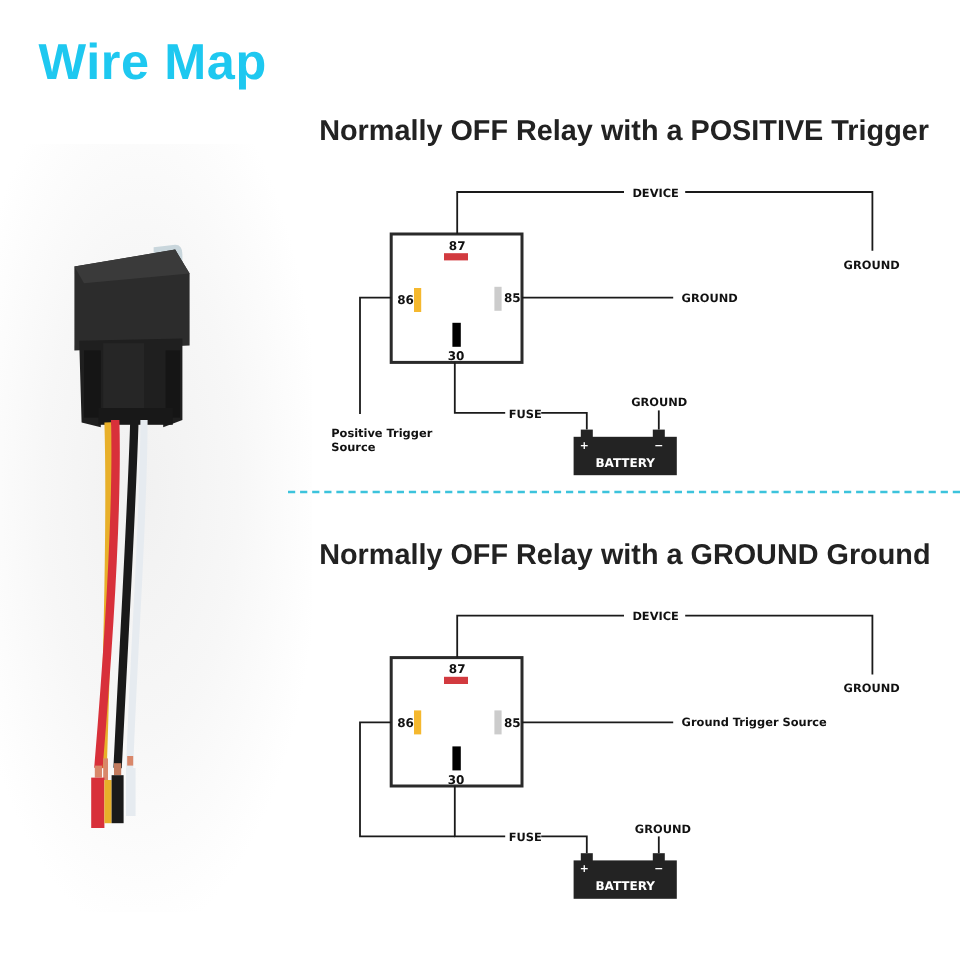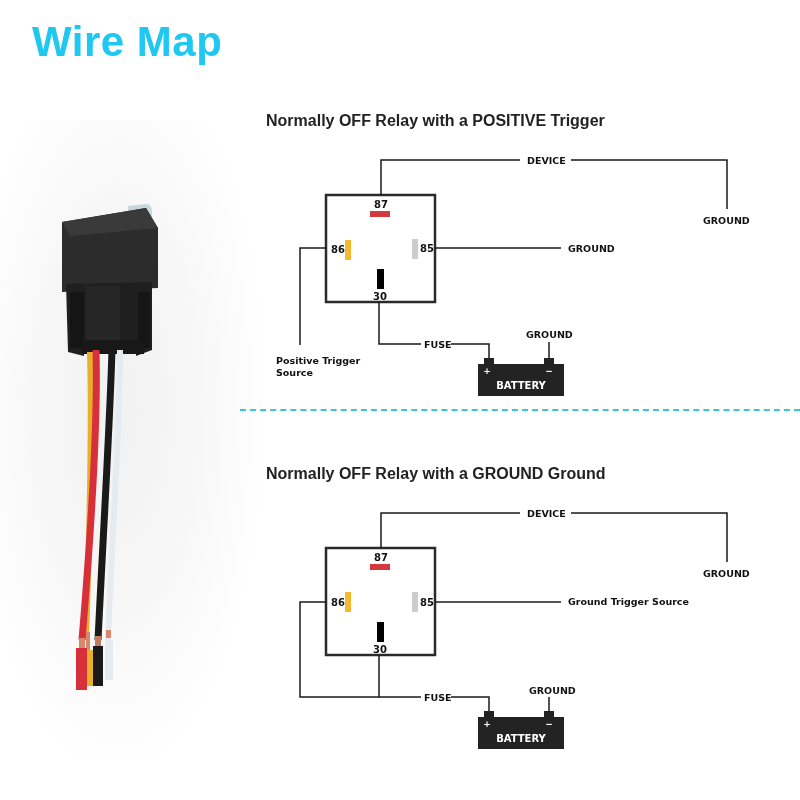--- a/index.html
+++ b/index.html
@@ -6,26 +6,26 @@
   body {
     width: 800px; height: 800px; position: relative; overflow: hidden;
     background: #ffffff;
     font-family: "Liberation Sans", "DejaVu Sans", sans-serif;
   }
   .bg-glow {
     position: absolute; left: 0; top: 120px; width: 260px; height: 640px;
     background: radial-gradient(ellipse at 45% 45%, #f1f1f1 0%, #f7f7f7 40%, #ffffff 75%);
   }
   .main-title {
-    position: absolute; left: 32px; top: 18px;
+    position: absolute; left: 32px; top: 28px;
     font-size: 42px; font-weight: bold; color: #1ec8f0; letter-spacing: 0.5px;
   }
   .section-title {
     position: absolute; left: 266px;
-    font-size: 16px; font-weight: bold; color: #222222; white-space: nowrap; margin-top: 16px;
+    font-size: 24px; font-weight: bold; color: #222222; white-space: nowrap;
   }
   #title-1 { top: 96px; }
   #title-2 { top: 449px; }
   .divider {
     position: absolute; left: 240px; top: 409px; width: 560px; height: 0;
     border-top: 2px dashed #3cc3dc;
   }
   svg.diagram { position: absolute; left: 0; top: 0; }
   .lbl { font-family: "DejaVu Sans", sans-serif; font-weight: bold; fill: #111; }
   .photo { position: absolute; left: 0; top: 0; }

